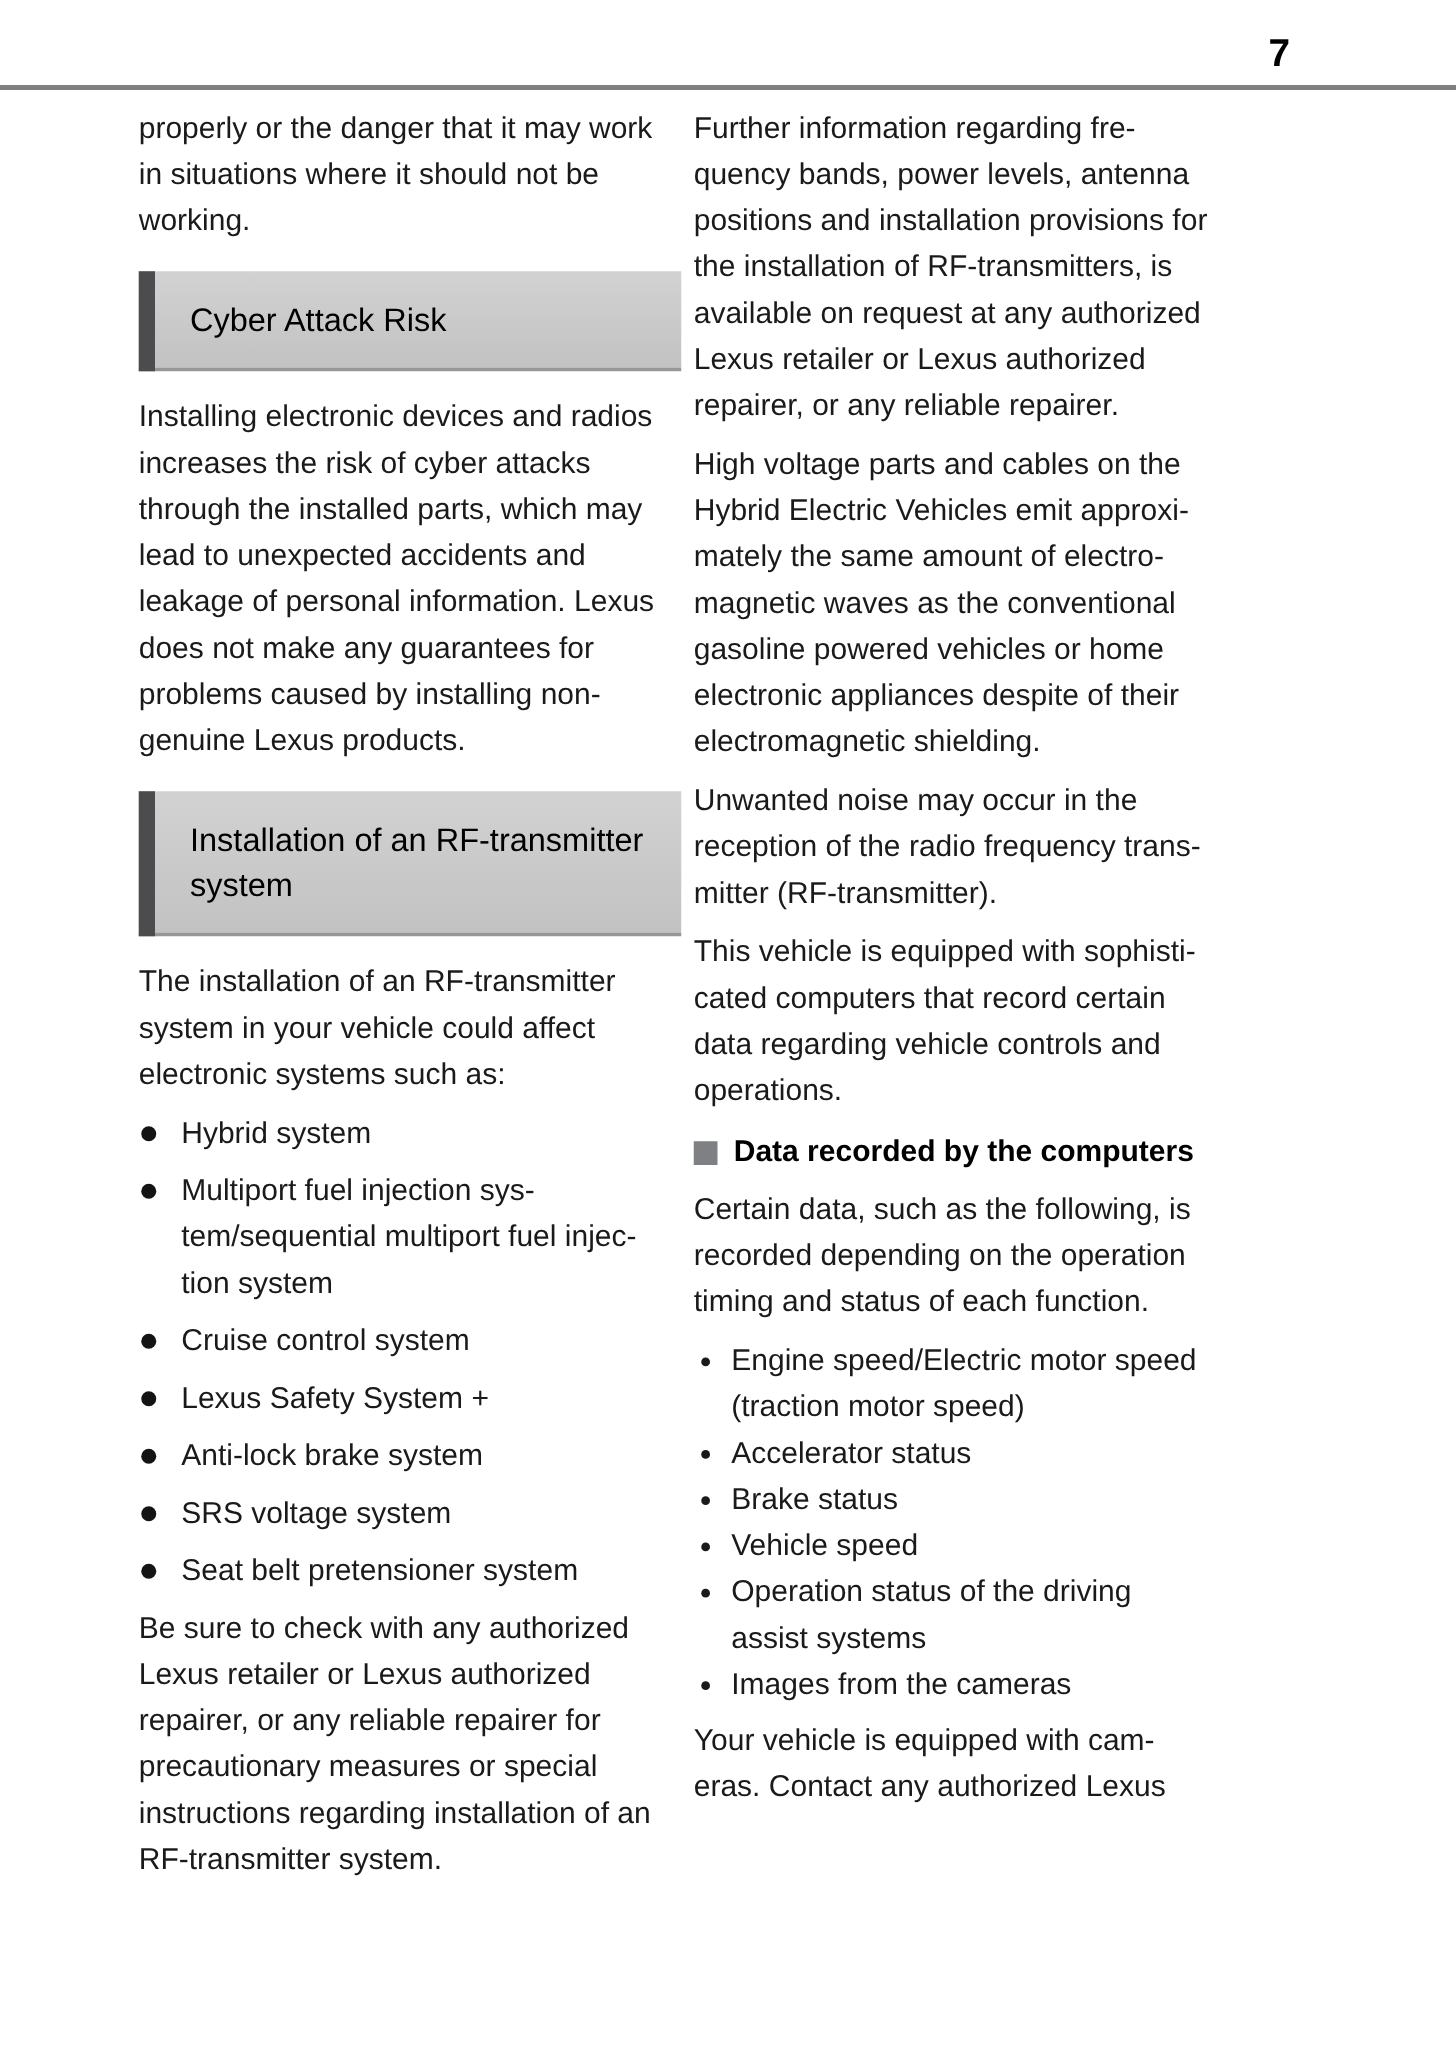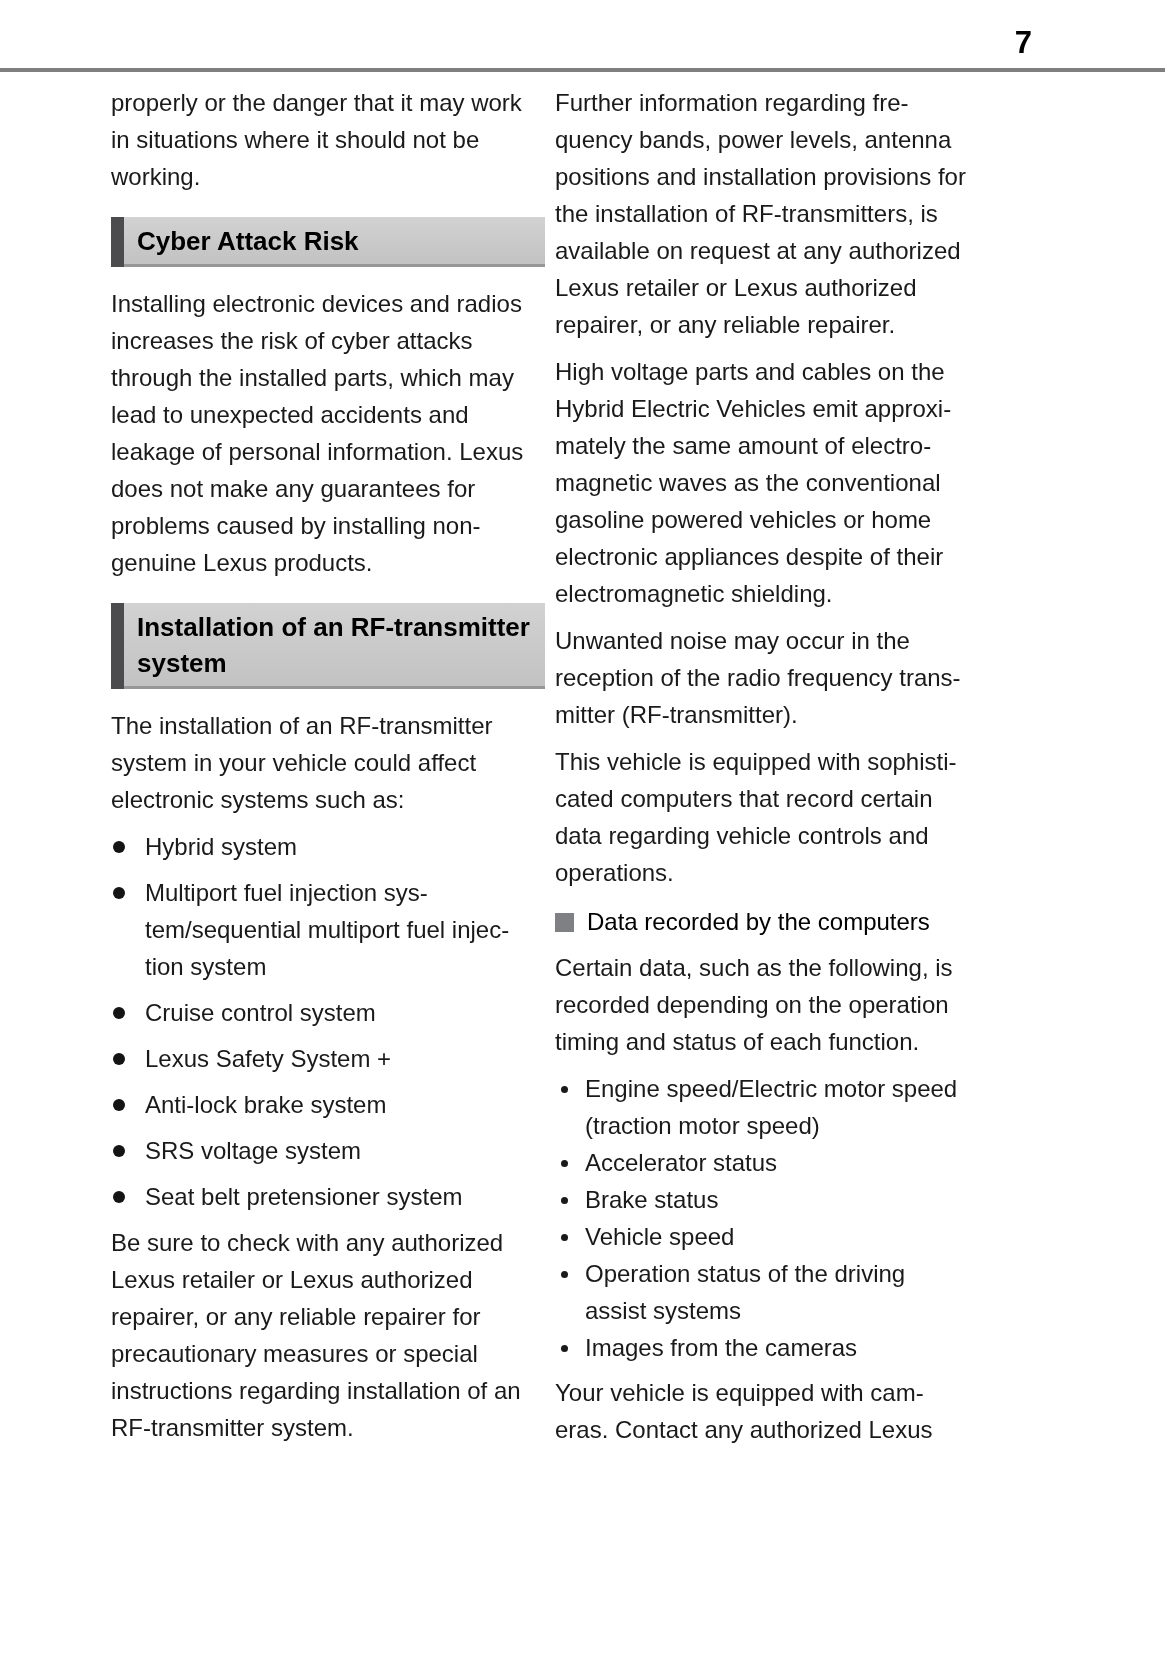--- a/index.html
+++ b/index.html
@@ -28,21 +28,21 @@
   .section-heading {
     position:relative; margin:22px 0 18px 0;
     background:linear-gradient(180deg,#d2d2d2,#c2c2c2);
     border-bottom:3px solid #979797;
     padding:6px 10px 5px 26px;
   }
   .section-heading .bar {
     position:absolute; left:0; top:0; bottom:-3px; width:13px; background:#4c4c4e;
   }
   .section-heading h2 {
-    margin:0; font-size:26px; line-height:36px; font-weight:bold;
+    margin:15px; font-size:26px; line-height:36px; font-weight:normal;
     color:#000; white-space:pre-line;
   }
 
   ul.blist { list-style:none; margin:4px 0 8px 0; padding:0; }
   ul.blist li {
     position:relative; font-size:24px; line-height:37px;
     white-space:pre-line; color:#1a1a1a;
   }
   ul.disc-list li { padding-left:34px; margin-bottom:9px; }
   ul.disc-list .dot {
@@ -55,21 +55,21 @@
     border-radius:50%; background:#1a1a1a;
   }
 
   .sub-heading {
     display:flex; align-items:center; margin:16px 0 12px 0;
   }
   .sub-heading .square {
     width:19px; height:19px; background:#7e8083; margin-right:13px; flex:0 0 auto;
   }
   .sub-heading .sub-text {
-    font-size:24px; font-weight:normal; color:#000; line-height:30px;
+    font-size:24px; font-weight:bold; color:#000; line-height:30px;
   }
 </style>
 </head>
 <body>
 
 <div class="page">
 
   <div class="header">
     <div class="page-number">7</div>
     <div class="rule"></div>

